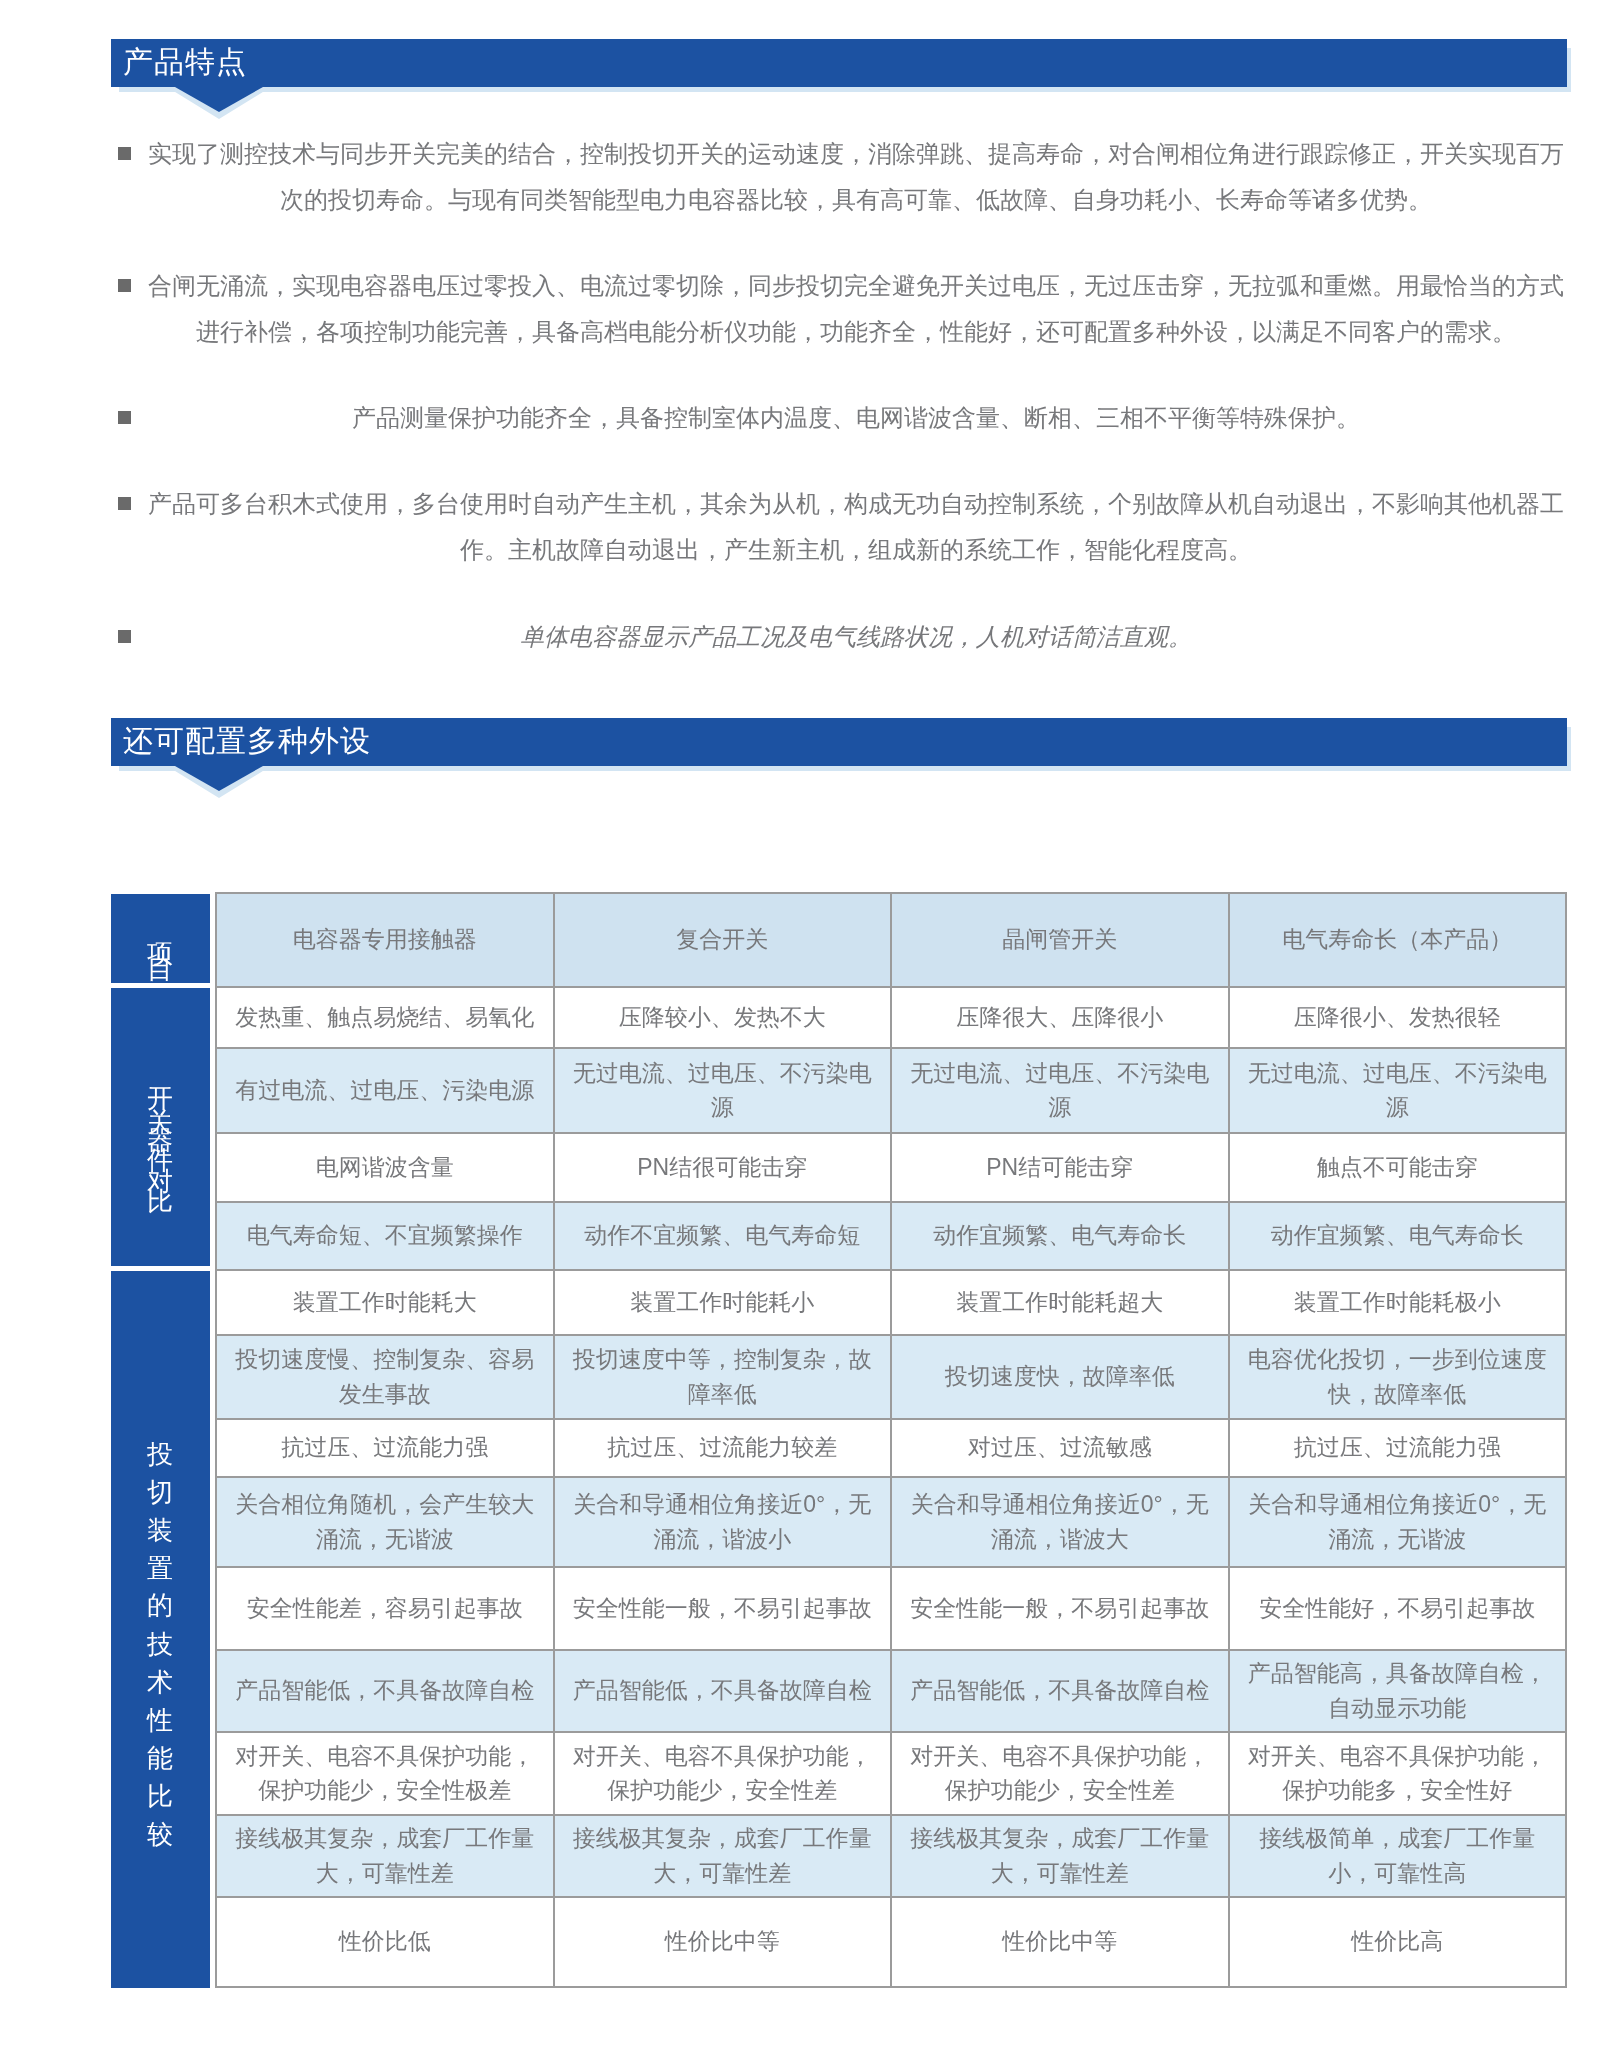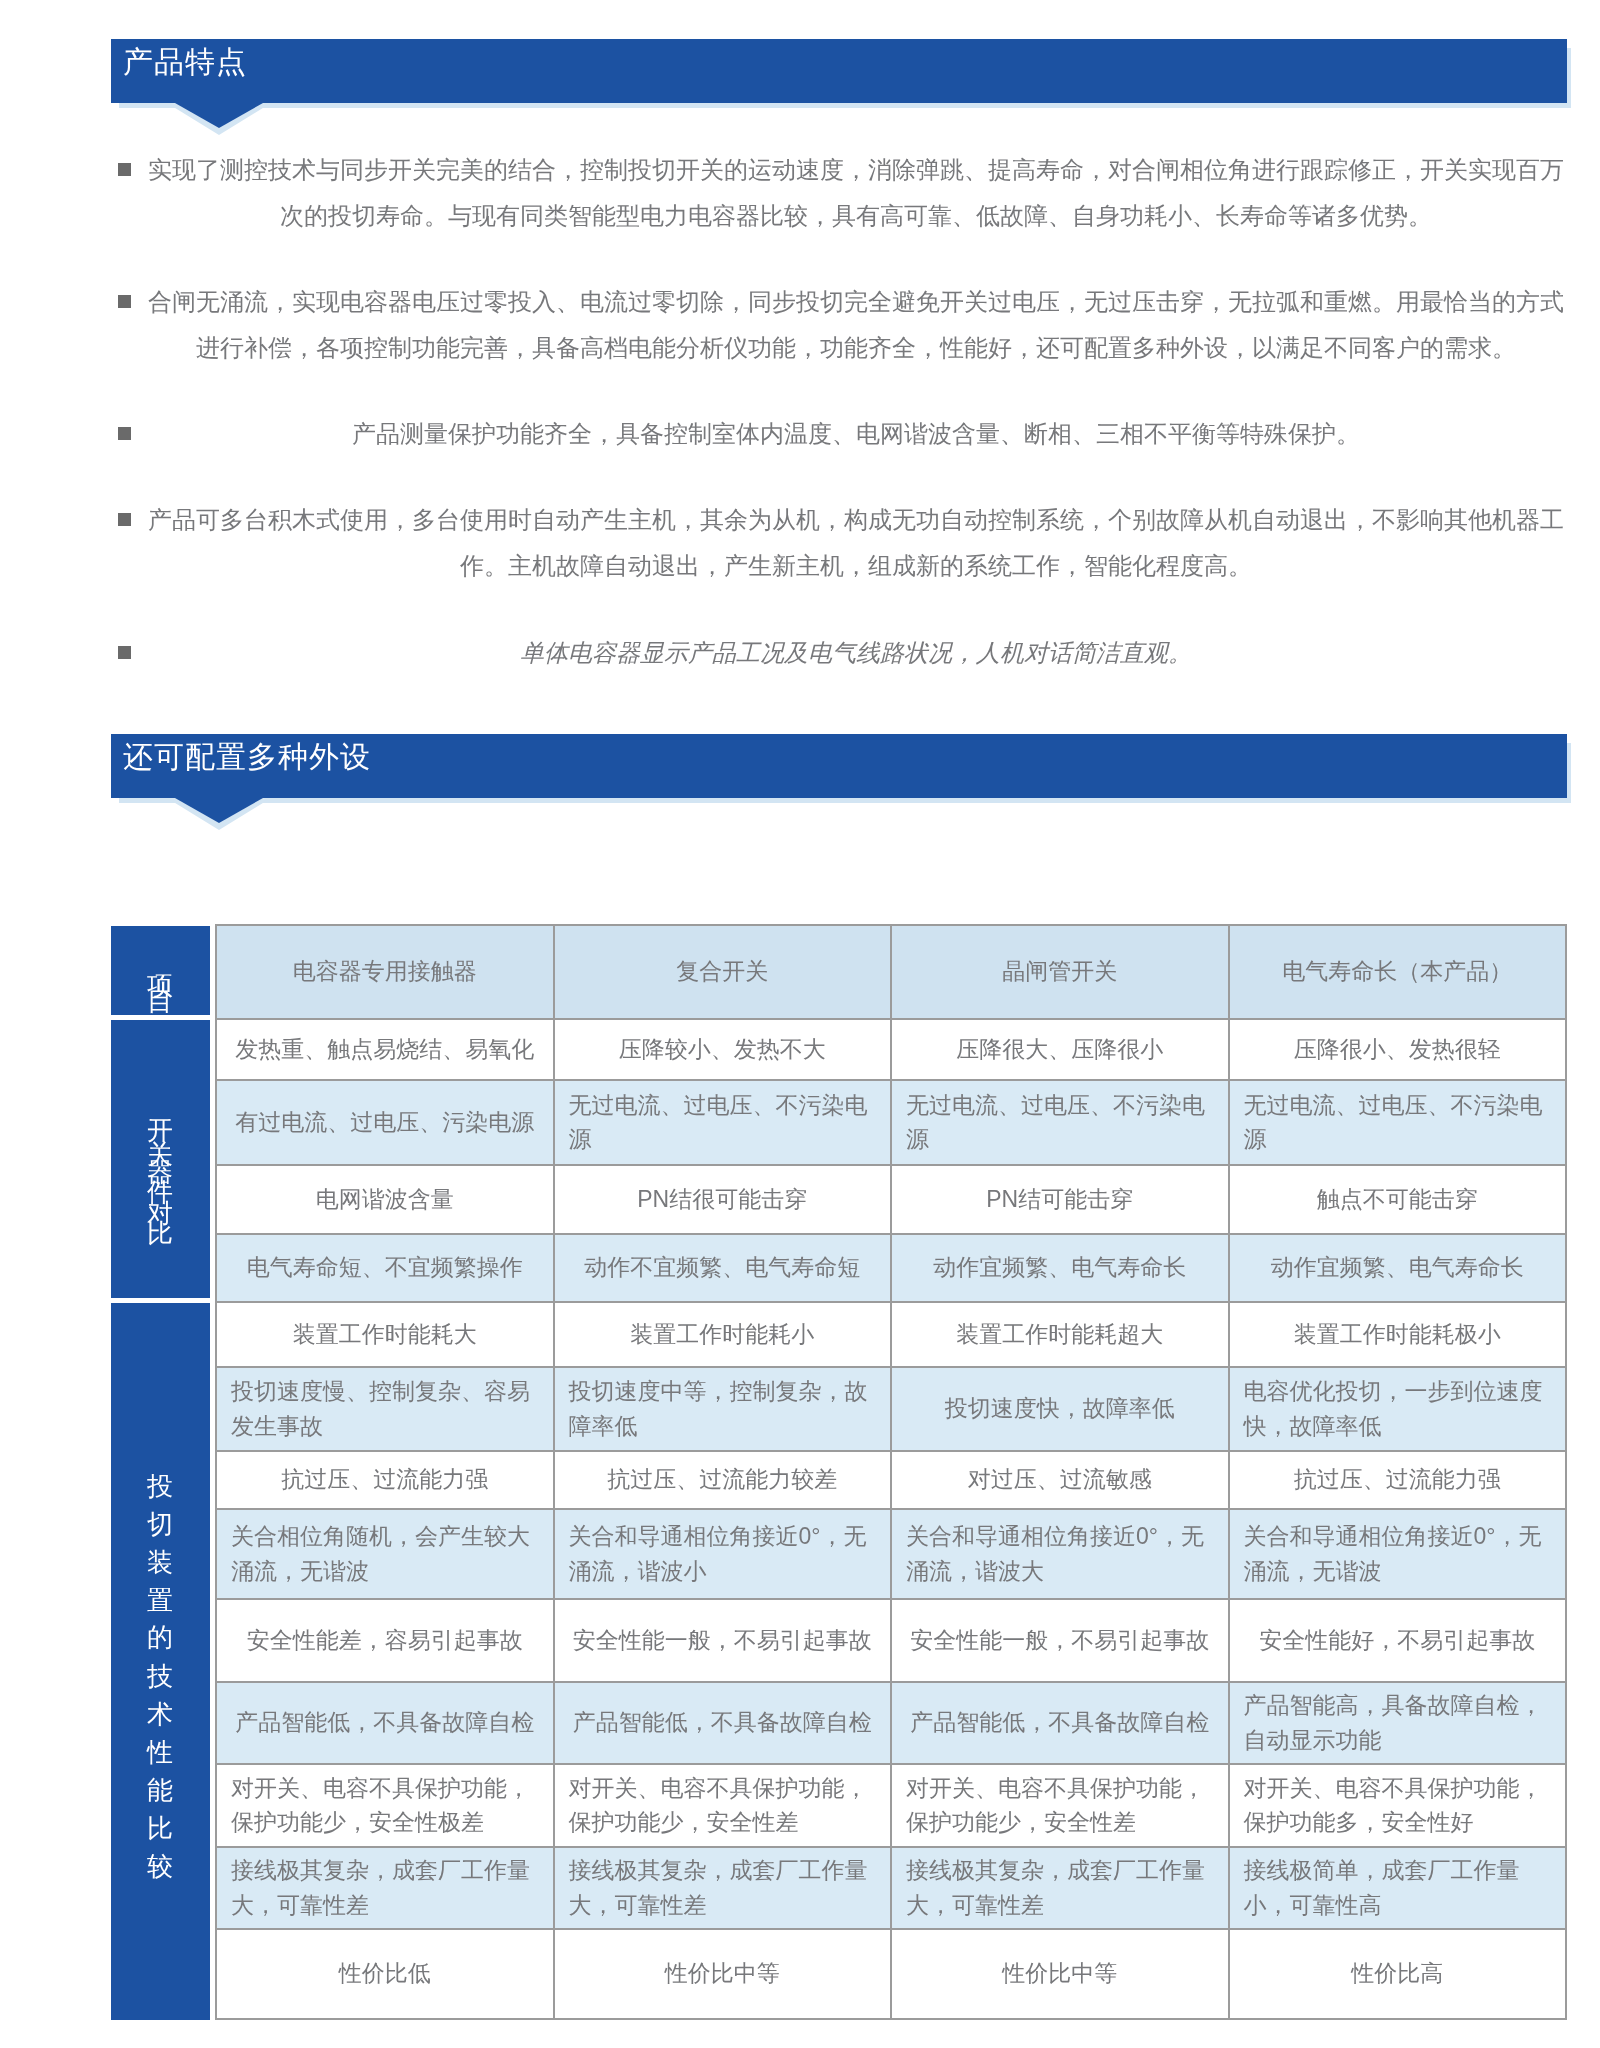--- a/index.html
+++ b/index.html
@@ -14,21 +14,21 @@
   html,body{margin:0;padding:0;}
   body{
     width:1600px;min-height:2048px;background:#ffffff;
     font-family:"Liberation Sans","DejaVu Sans",sans-serif;
     color:var(--text-gray);
   }
   .page{width:1456px;margin:0 0 0 111px;padding-top:39px;}
 
   
   .section-header{
-    position:relative;height:64px;background:var(--primary-blue);
+    position:relative;height:48px;background:var(--primary-blue);
     box-shadow:6px 7px 0 -2px var(--shadow-blue);
     margin-bottom:30px;
   }
   .section-header .bar-title{
     color:#ffffff;font-size:30px;line-height:46px;padding-left:12px;
     letter-spacing:1px;
   }
   .section-header::before{ 
     content:"";position:absolute;top:100%;left:56px;width:0;height:0;
     border-left:52px solid transparent;border-right:52px solid transparent;
@@ -68,21 +68,21 @@
 
   .data-grid{
     flex:1;display:grid;grid-template-columns:repeat(4,1fr);
     border-top:2px solid var(--cell-border);
     border-left:2px solid var(--cell-border);
   }
   .cell{
     border-right:2px solid var(--cell-border);
     border-bottom:2px solid var(--cell-border);
     display:flex;align-items:center;justify-content:center;
-    padding:3px 14px;
+    text-align:center;padding:3px 14px;
     font-size:23px;line-height:1.5;color:var(--text-gray);
     background:#ffffff;
   }
   .cell.th{background:var(--header-row-bg);}
   .cell.alt{background:var(--alt-row-bg);}
 </style>
 </head>
 <body>
 
 <div class="page">

